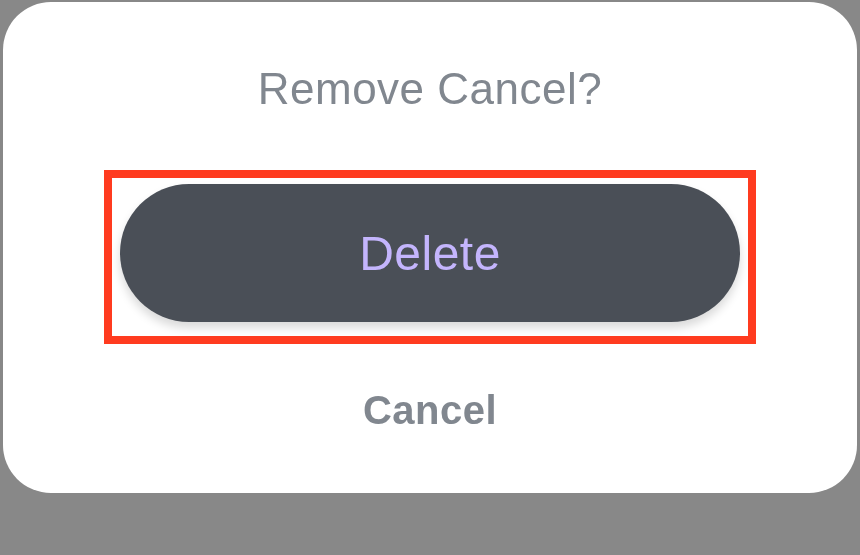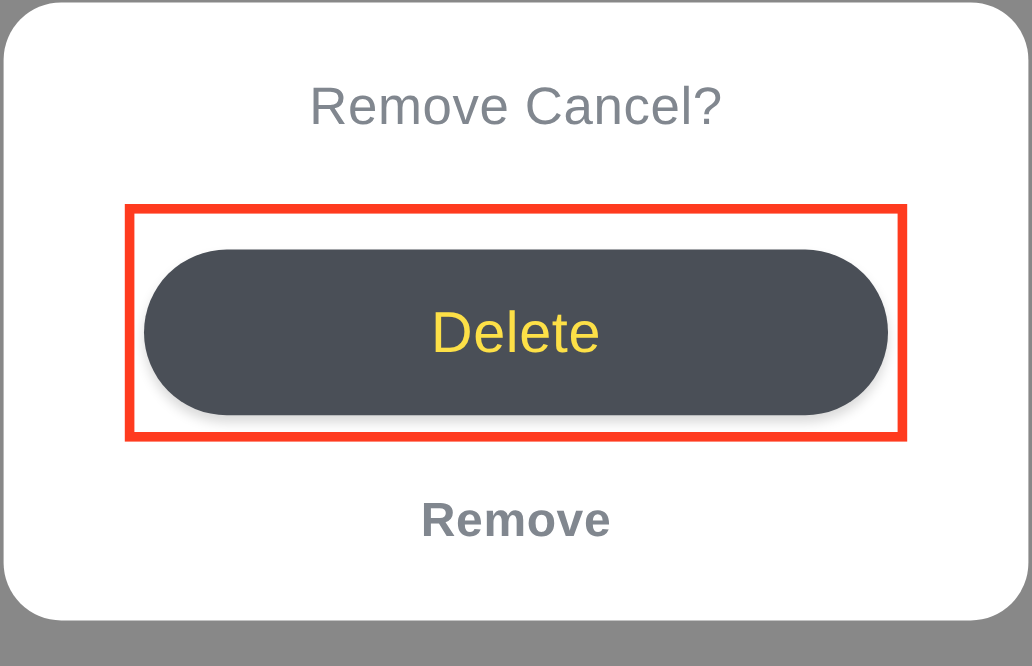--- a/index.html
+++ b/index.html
@@ -37,43 +37,42 @@
       border: 8px solid #ff3b1f;
       padding: 6px 8px 14px 8px;
       margin-bottom: 44px;
     }
     .delete-button {
       width: 620px;
       height: 138px;
       background: #4a4f57;
       border: none;
       border-radius: 70px;
-      color: #fde047;
+      color: #c4b5fd;
       font-size: 48px;
       font-weight: 400;
       letter-spacing: 0.5px;
       cursor: pointer;
       display: flex;
       align-items: center;
       justify-content: center;
       box-shadow: 0 6px 10px rgba(0,0,0,0.15);
-      margin-top: 24px;
     }
     .cancel-button {
       background: none;
       border: none;
       color: #81878f;
       font-size: 40px;
       font-weight: 700;
       letter-spacing: 0.5px;
       cursor: pointer;
     }
   </style>
 </head>
 <body>
 
 <div class="dialog">
   <div class="dialog-title">Remove Cancel?</div>
   <div class="highlight-box">
     <button class="delete-button">Delete</button>
   </div>
-  <button class="cancel-button">Remove</button>
+  <button class="cancel-button">Cancel</button>
 </div>
 
 </body></html>

